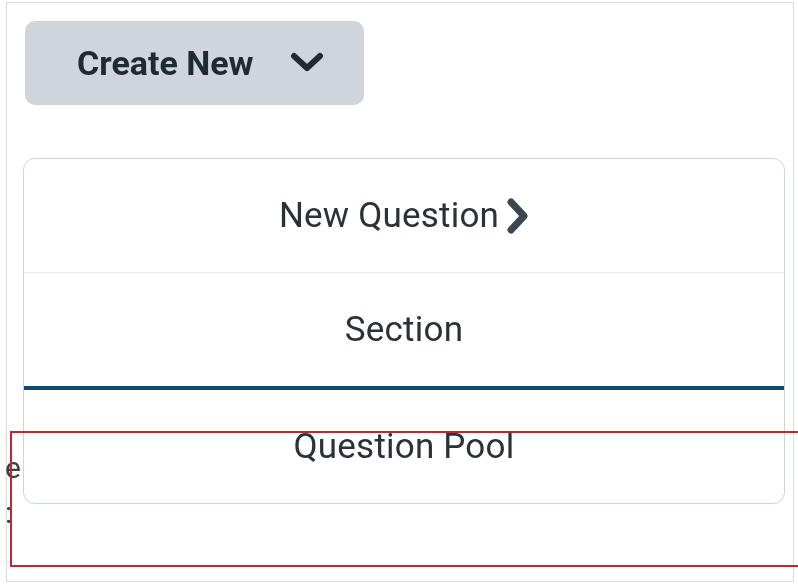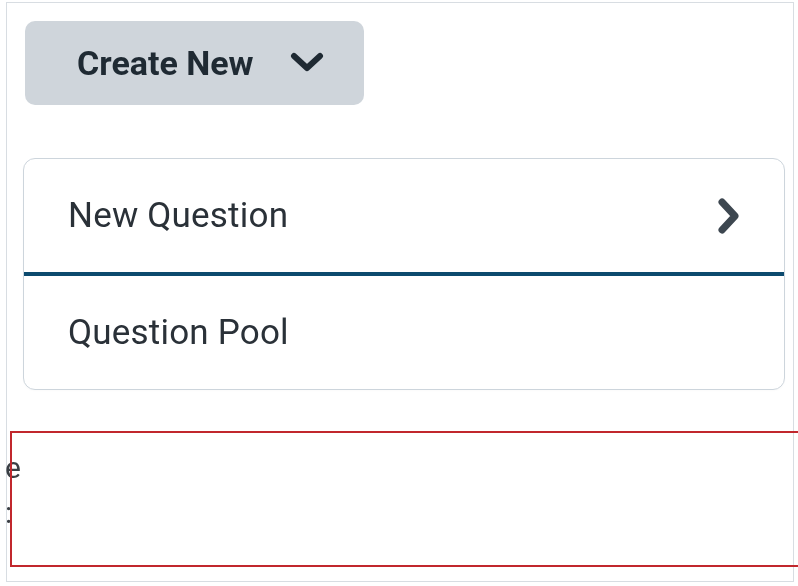--- a/index.html
+++ b/index.html
@@ -50,21 +50,21 @@
     width: 762px;
     background: #ffffff;
     border: 1px solid #cdd5dc;
     border-radius: 12px;
     box-shadow: 0 1px 2px rgba(0,0,0,0.02);
     overflow: visible;
   }
   .dropdown-item {
     display: flex;
     align-items: center;
-    justify-content: space-between;
+    justify-content: center;
     padding: 36px 44px 36px 44px;
     cursor: pointer;
     gap: 8px;
   }
   .dropdown-item + .dropdown-item {
     border-top: 1px solid #e7ecef;
   }
   .dropdown-item:last-child {
     border-top: 4px solid #0c4a6e;
   }
@@ -117,20 +117,23 @@
 
     <div class="dropdown-item">
       <span class="dropdown-item-label">New Question</span>
       <span class="chevron-right-icon">
         <svg width="22" height="36" viewBox="0 0 22 36">
           <path d="M4 4 L17 18 L4 32" fill="none" stroke="#3d4750" stroke-width="7" stroke-linecap="round" stroke-linejoin="round"></path>
         </svg>
       </span>
     </div>
 
+    <div class="dropdown-item">
+      <span class="dropdown-item-label">Section</span>
+    </div>
 
     <div class="dropdown-item">
       <span class="dropdown-item-label">Question Pool</span>
     </div>
 
   </div>
 
   <div class="highlight-box"></div>
 
 </div>

